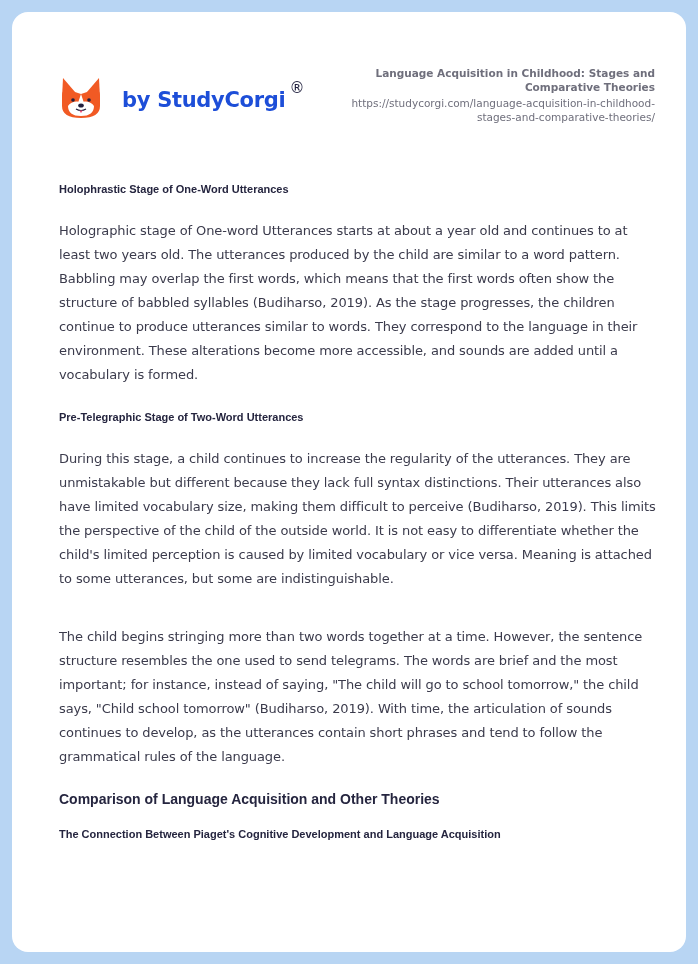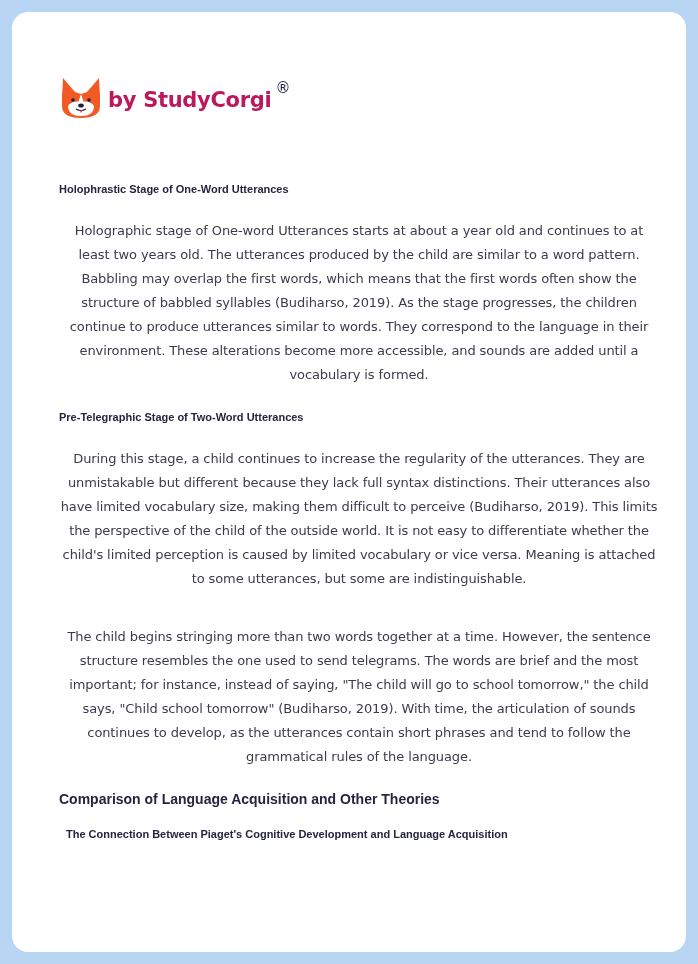--- a/index.html
+++ b/index.html
@@ -21,25 +21,25 @@
       position: absolute;
       left: 0; top: 0; width: 674px; height: 150px;
     }
     .logo {
       position: absolute;
       left: 48px; top: 64px;
       display: flex; align-items: center;
     }
     .logo-icon { width: 42px; height: 44px; display: block; }
     .logo-text {
-      margin-left: 6px;
+      margin-left: 20px;
       font-family: "DejaVu Sans", sans-serif;
       font-weight: bold;
       font-size: 21px;
-      color: #be185d;
+      color: #1d4ed8;
       letter-spacing: -0.3px;
       position: relative;
       top: 2px;
     }
     .logo-reg {
       font-family: "DejaVu Sans", sans-serif;
       font-size: 15px;
       color: #1f1f3d;
       position: relative;
       top: -10px;
@@ -77,21 +77,20 @@
       line-height: 26px;
       color: #25253f;
     }
     h2.major { font-size: 14px; }
     p {
       font-family: "DejaVu Sans", sans-serif;
       font-size: 13px;
       line-height: 24px;
       color: #3b3b4c;
       letter-spacing: -0.1px;
-      text-align: center;
     }
     .gap-h-p { height: 17px; }
     .gap-p-h { height: 17px; }
   </style>
 </head>
 <body>
 
 <div class="card">
 
   <div class="header">
@@ -112,20 +111,24 @@
         <ellipse cx="21" cy="29.5" rx="2.8" ry="2" fill="#1f1f3d"></ellipse>
 
         <path d="M16 33 Q21 36 26 33" stroke="#1f1f3d" stroke-width="1.2" fill="none"></path>
 
         <path d="M19.5 34.5 Q21 39 22.5 34.5 Z" fill="#f0557a"></path>
       </svg>
       <span class="logo-text">by StudyCorgi</span>
       <span class="logo-reg">®</span>
     </div>
 
+    <div class="meta">
+      <div class="meta-title">Language Acquisition in Childhood: Stages and Comparative Theories</div>
+      <div class="meta-url">https://studycorgi.com/language-acquisition-in-childhood-stages-and-comparative-theories/</div>
+    </div>
   </div>
 
   <div class="content">
     <section>
       <h2>Holophrastic Stage of One-Word Utterances</h2>
       <div class="gap-h-p"></div>
       <p>Holographic stage of One-word Utterances starts at about a year old and continues to at least two years old. The utterances produced by the child are similar to a word pattern. Babbling may overlap the first words, which means that the first words often show the structure of babbled syllables (Budiharso, 2019). As the stage progresses, the children continue to produce utterances similar to words. They correspond to the language in their environment. These alterations become more accessible, and sounds are added until a vocabulary is formed.</p>
     </section>
     <div class="gap-p-h"></div>
 
@@ -137,15 +140,15 @@
     <div class="gap-p-h"></div>
 
     <section>
       <div class="gap-h-p"></div>
       <p>The child begins stringing more than two words together at a time. However, the sentence structure resembles the one used to send telegrams. The words are brief and the most important; for instance, instead of saying, "The child will go to school tomorrow," the child says, "Child school tomorrow" (Budiharso, 2019). With time, the articulation of sounds continues to develop, as the utterances contain short phrases and tend to follow the grammatical rules of the language.</p>
     </section>
     <div style="height:17px"></div>
 
     <h2 class="major">Comparison of Language Acquisition and Other Theories</h2>
     <div style="height:10px"></div>
-    <h2 style="width:580px;line-height:24px;margin-left:7px;">The Connection Between Piaget's Cognitive Development and Language Acquisition</h2>
+    <h2 style="width:580px;line-height:24px;">The Connection Between Piaget's Cognitive Development and Language Acquisition</h2>
   </div>
 </div>
 
 </body></html>

